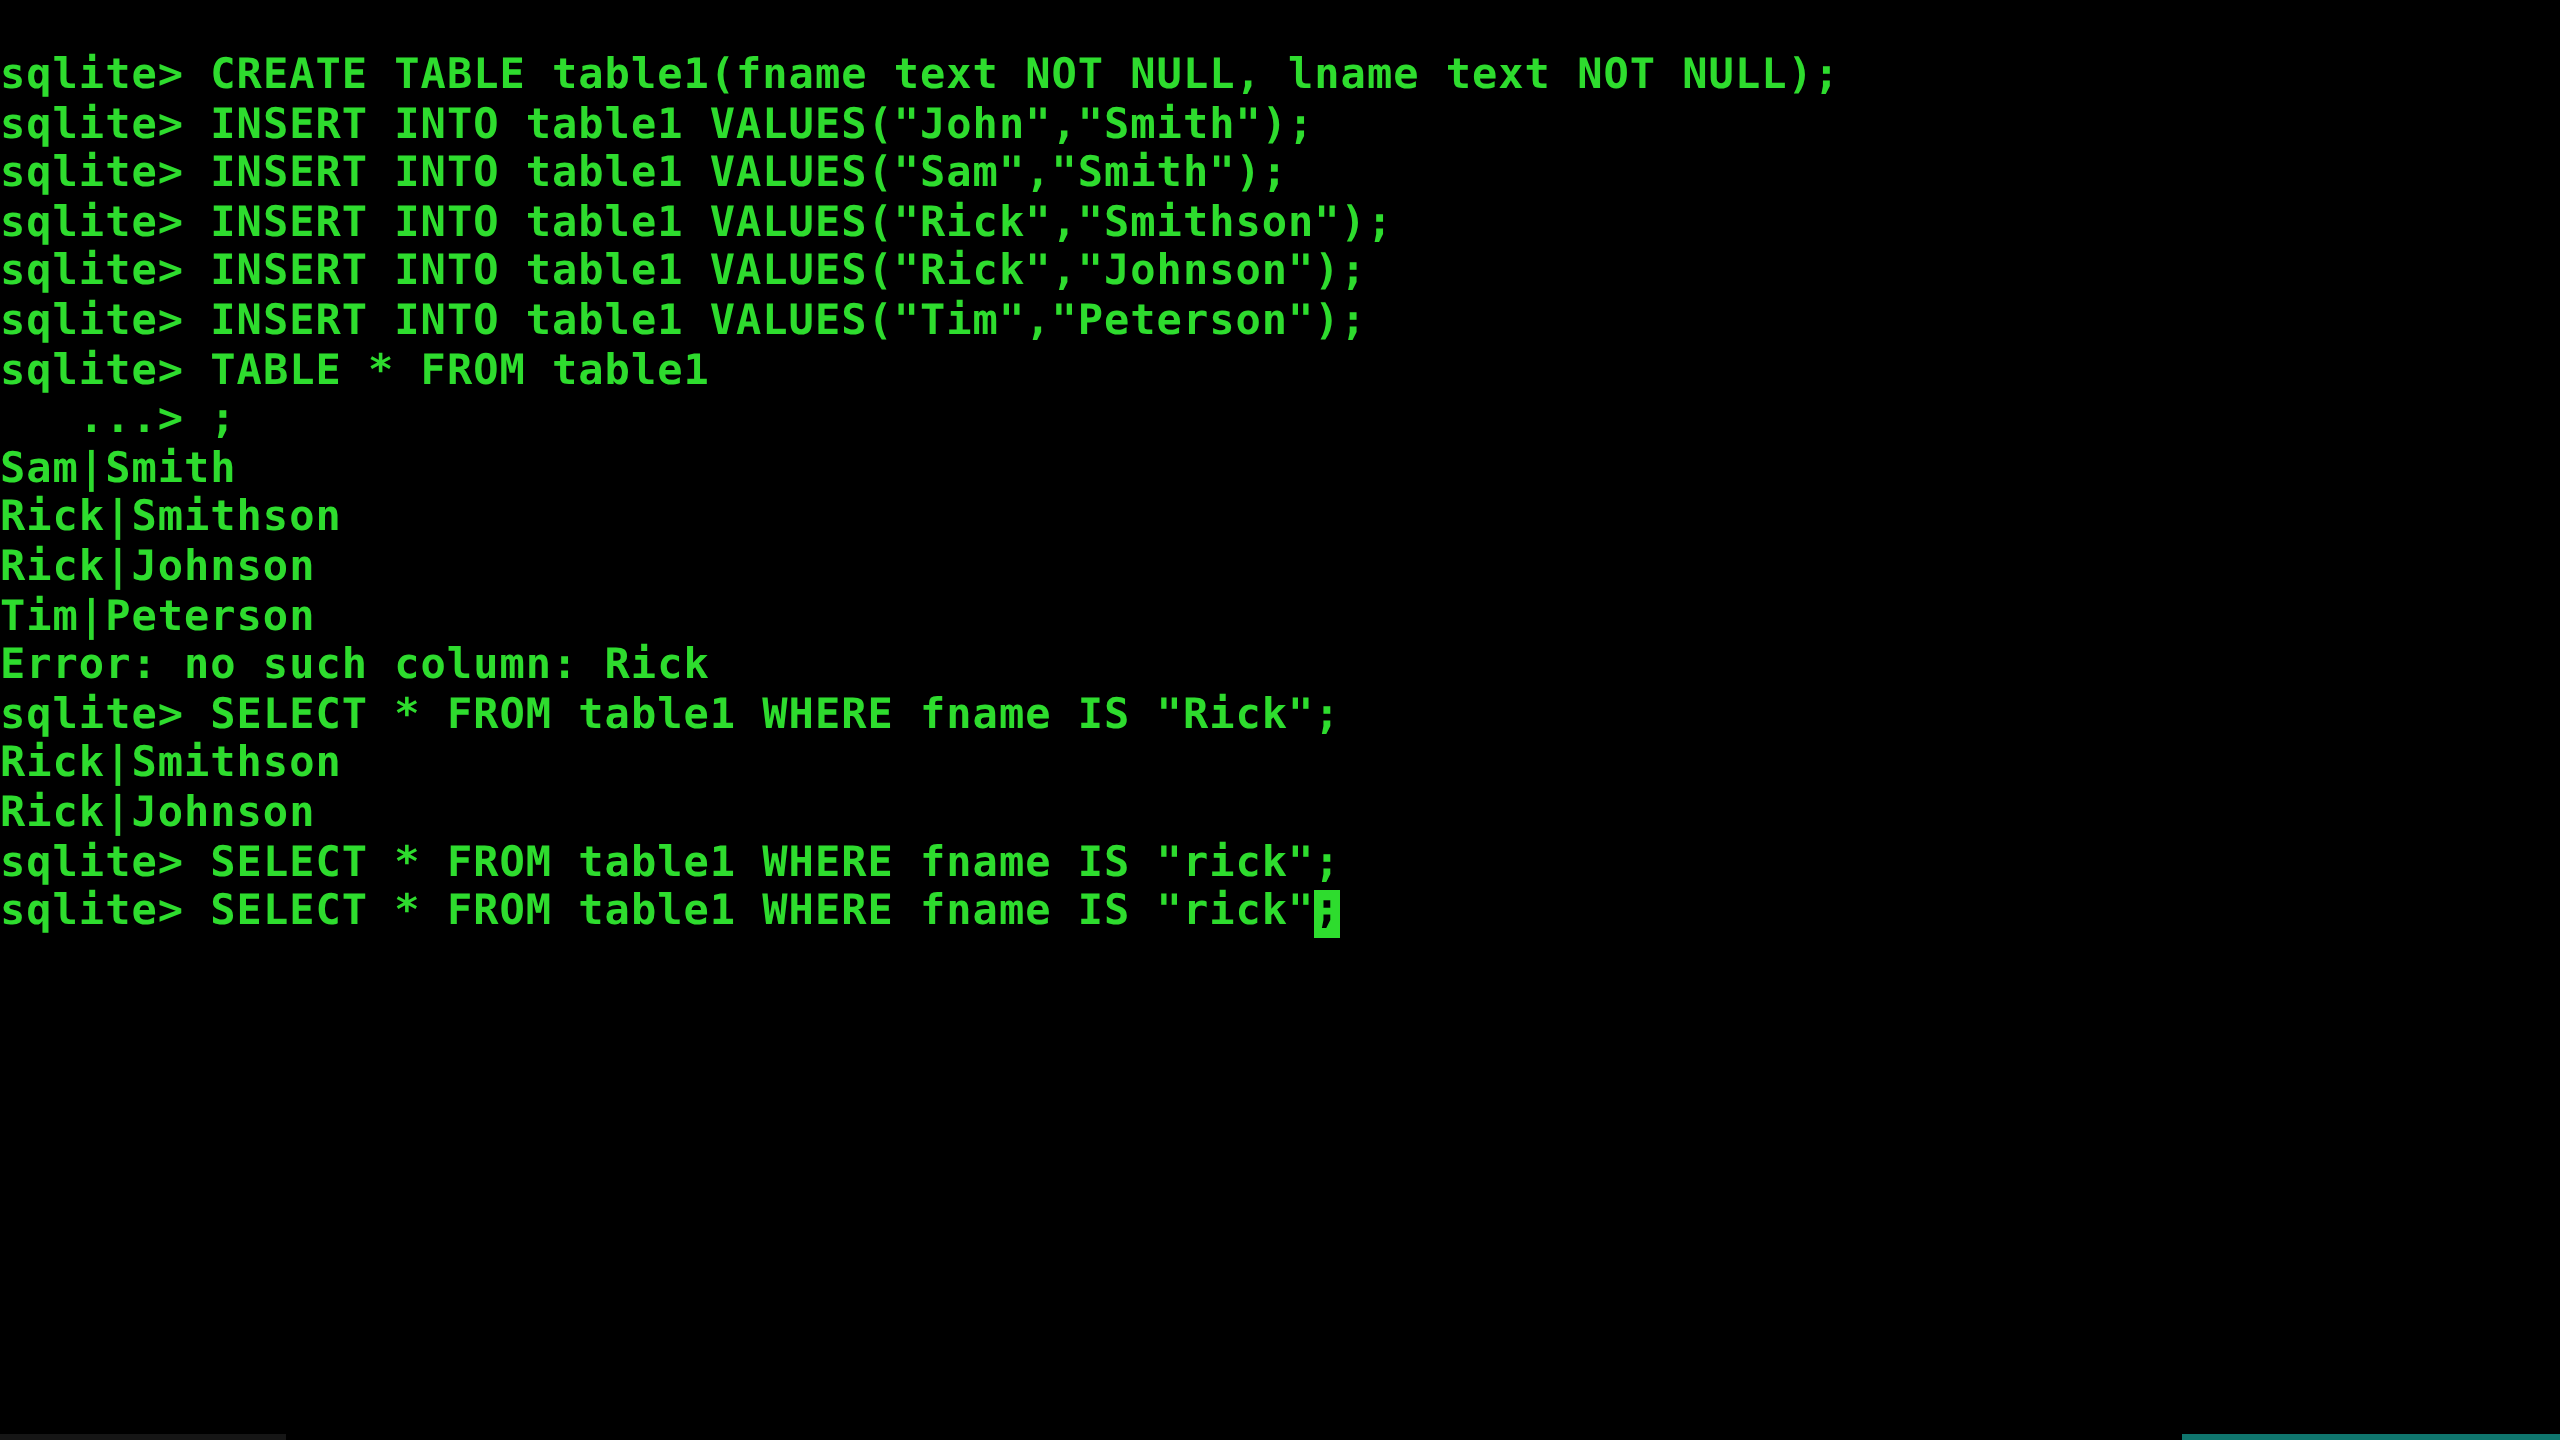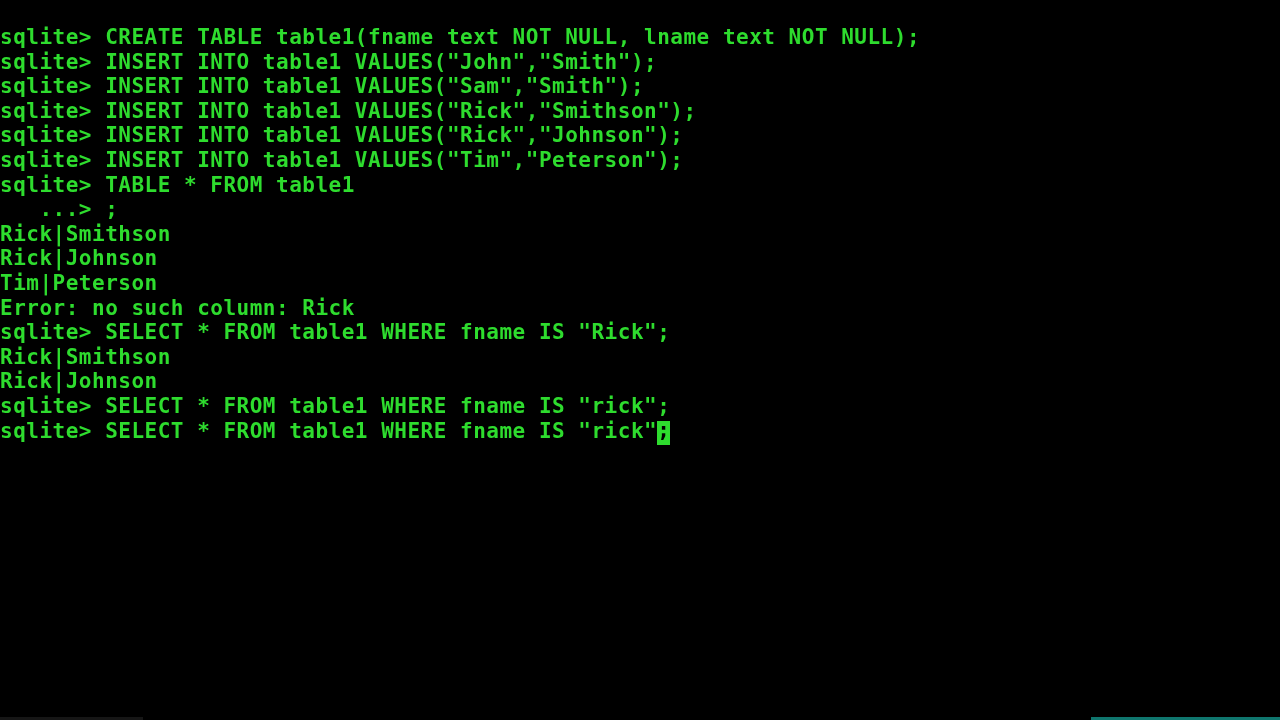--- a/index.html
+++ b/index.html
@@ -85,20 +85,21 @@
 <div class="terminal">
 
   <div class="line"><span>sqlite&gt; </span><span>CREATE TABLE table1(fname text NOT NULL, lname text NOT NULL);</span></div>
   <div class="line"><span>sqlite&gt; </span><span>INSERT INTO table1 VALUES("John","Smith");</span></div>
   <div class="line"><span>sqlite&gt; </span><span>INSERT INTO table1 VALUES("Sam","Smith");</span></div>
   <div class="line"><span>sqlite&gt; </span><span>INSERT INTO table1 VALUES("Rick","Smithson");</span></div>
   <div class="line"><span>sqlite&gt; </span><span>INSERT INTO table1 VALUES("Rick","Johnson");</span></div>
   <div class="line"><span>sqlite&gt; </span><span>INSERT INTO table1 VALUES("Tim","Peterson");</span></div>
   <div class="line"><span>sqlite&gt; </span><span>TABLE * FROM table1</span></div>
   <div class="line"><span>   ...&gt; </span><span>;</span></div>
+  <div class="line">Sam|Smith</div>
   <div class="line">Rick|Smithson</div>
   <div class="line">Rick|Johnson</div>
   <div class="line">Tim|Peterson</div>
   <div class="line">Error: no such column: Rick</div>
   <div class="line"><span>sqlite&gt; </span><span>SELECT * FROM table1 WHERE fname IS "Rick";</span></div>
   <div class="line">Rick|Smithson</div>
   <div class="line">Rick|Johnson</div>
   <div class="line"><span>sqlite&gt; </span><span>SELECT * FROM table1 WHERE fname IS "rick";</span></div>
   <div class="line"><span>sqlite&gt; </span><span>SELECT * FROM table1 WHERE fname IS "rick"</span><span class="cursor"></span></div>
 

